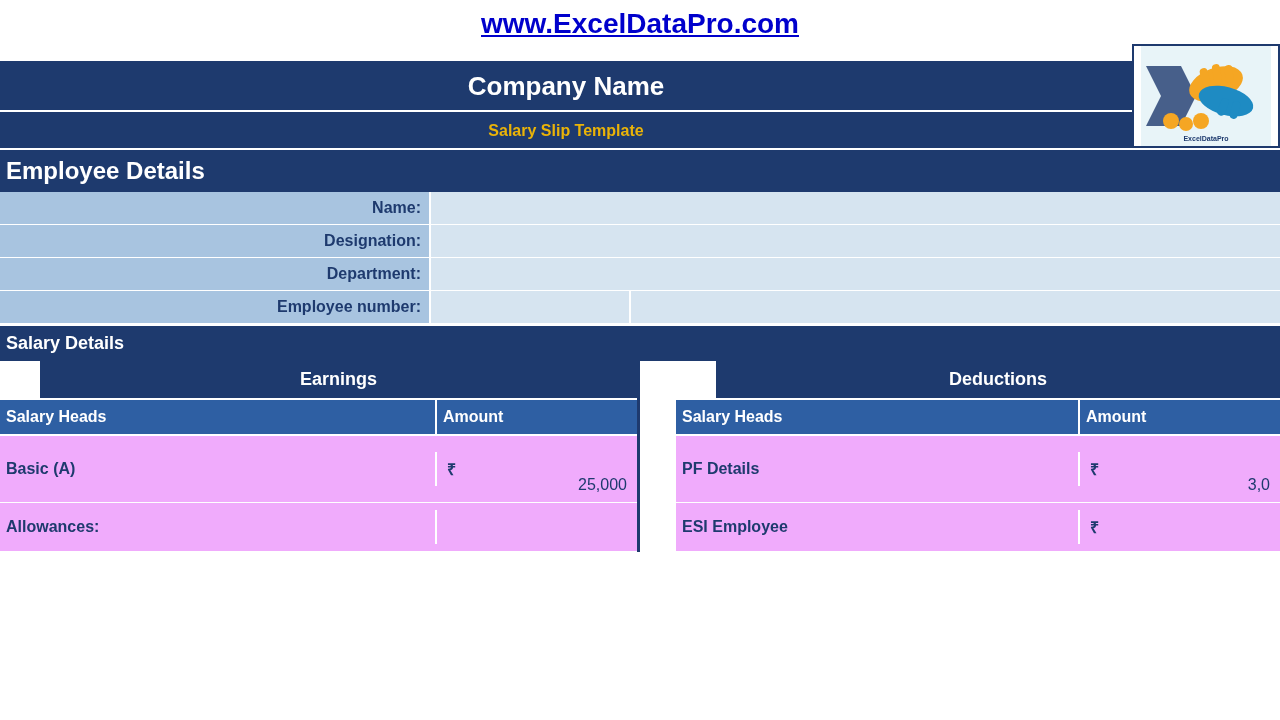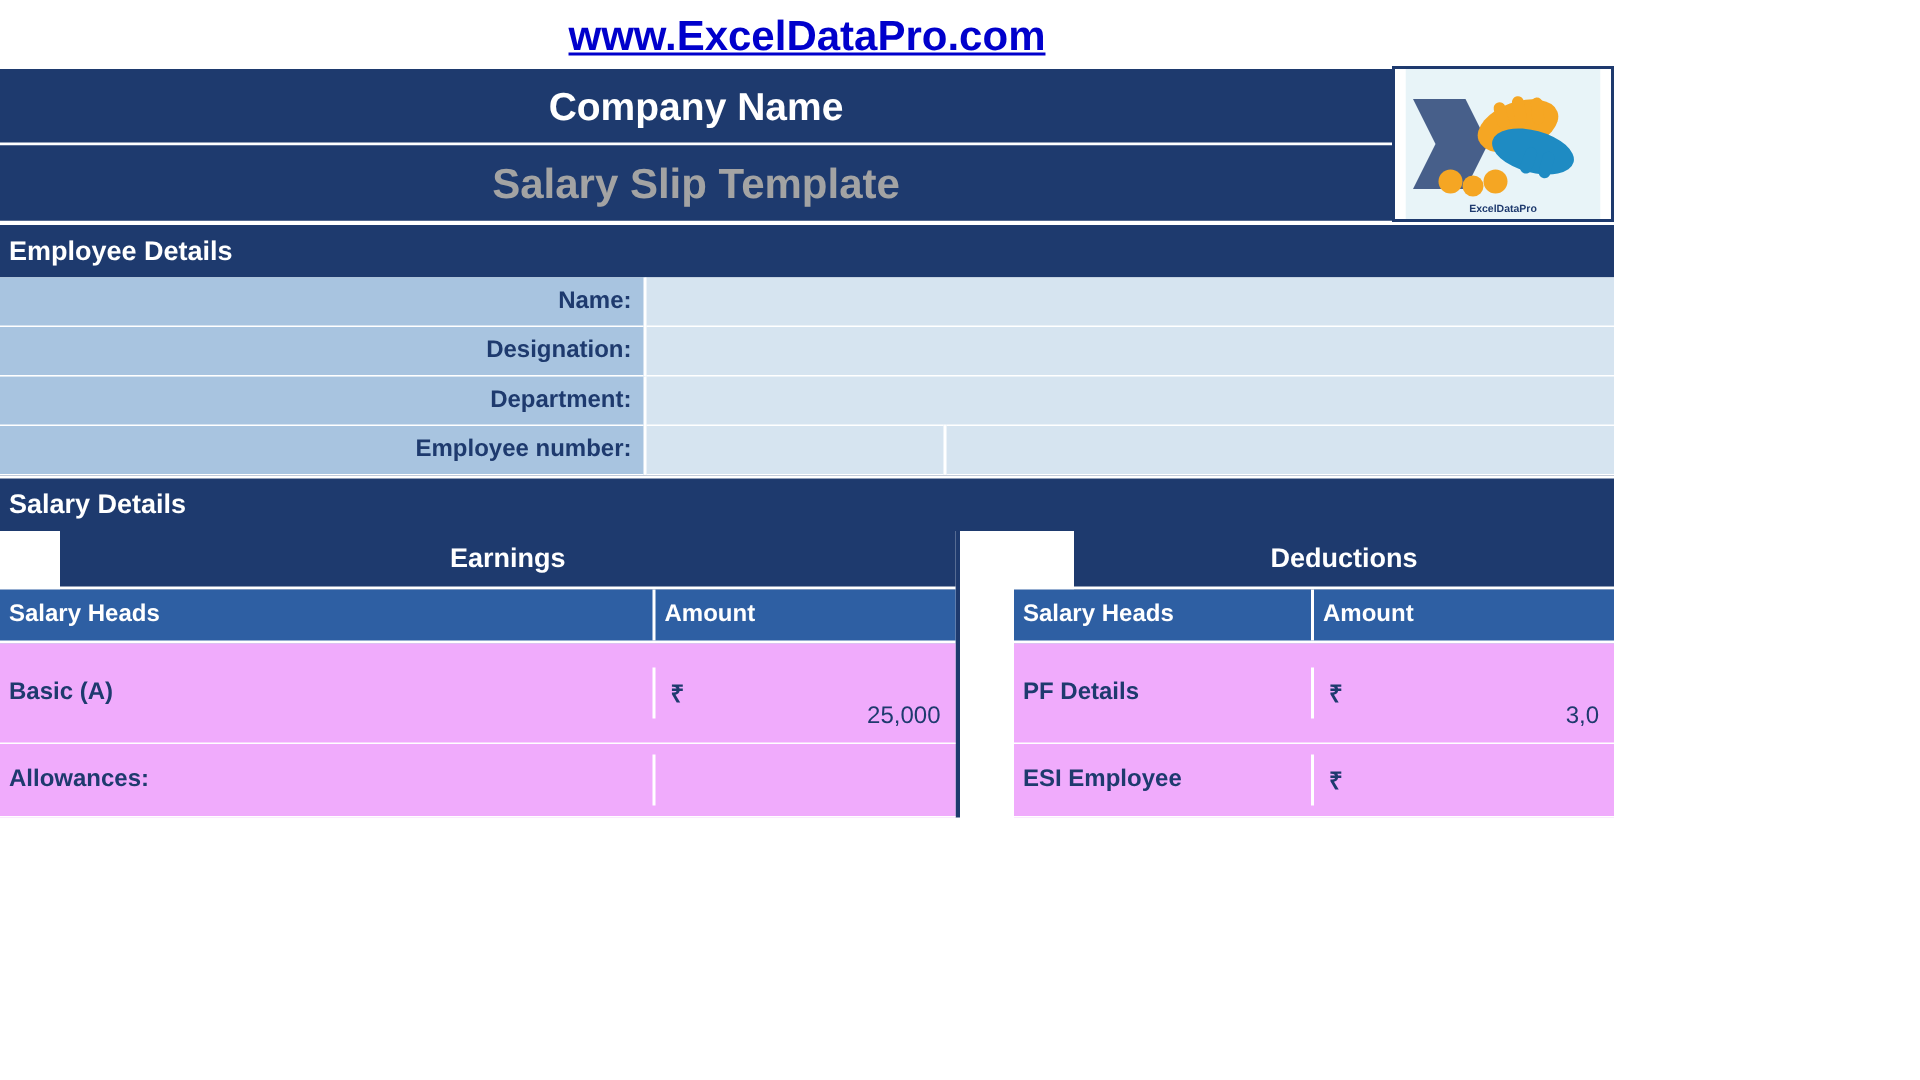--- a/index.html
+++ b/index.html
@@ -5,41 +5,41 @@
     * { margin: 0; padding: 0; box-sizing: border-box; }
     body {
       width: 1280px;
       height: 720px;
       font-family: Arial, sans-serif;
       background: #fff;
       overflow: hidden;
     }
 
     .page-wrapper {
-      width: 1076px;
+      width: 1280px;
       background: #fff;
     }
 
     
     .header-url {
       text-align: center;
       padding: 8px 0 4px;
       background: #fff;
       font-size: 28px;
       font-weight: bold;
       color: #1a1a1a;
     }
     .header-url a {
       color: #0000cc;
       text-decoration: underline;
     }
 
     .header-top {
       display: flex;
-      align-items: center;
+      align-items: flex-end;
     }
 
     .header-titles {
       flex: 1;
       background: #1e3a6e;
     }
 
     .company-name-row {
       background: #1e3a6e;
       text-align: center;
@@ -51,22 +51,22 @@
       font-size: 26px;
       font-weight: bold;
     }
 
     .salary-slip-row {
       background: #1e3a6e;
       text-align: center;
       padding: 10px 0 8px;
     }
     .salary-slip-row span {
-      color: #a3a3a3;
-      font-size: 28px;
+      color: #eab308;
+      font-size: 16px;
       font-weight: bold;
     }
 
     .logo-box {
       width: 148px;
       background: #fff;
       border: 2px solid #1e3a6e;
       display: flex;
       align-items: center;
       justify-content: center;
@@ -76,21 +76,21 @@
     
     .logo-svg-container {
       width: 130px;
       height: 100px;
     }
 
     
     .section-header {
       background: #1e3a6e;
       color: #fff;
-      font-size: 18px;
+      font-size: 24px;
       font-weight: bold;
       padding: 7px 6px;
       border-top: 2px solid #fff;
     }
 
     
     .emp-table {
       width: 100%;
       border-collapse: collapse;
       background: #d6e4f0;

